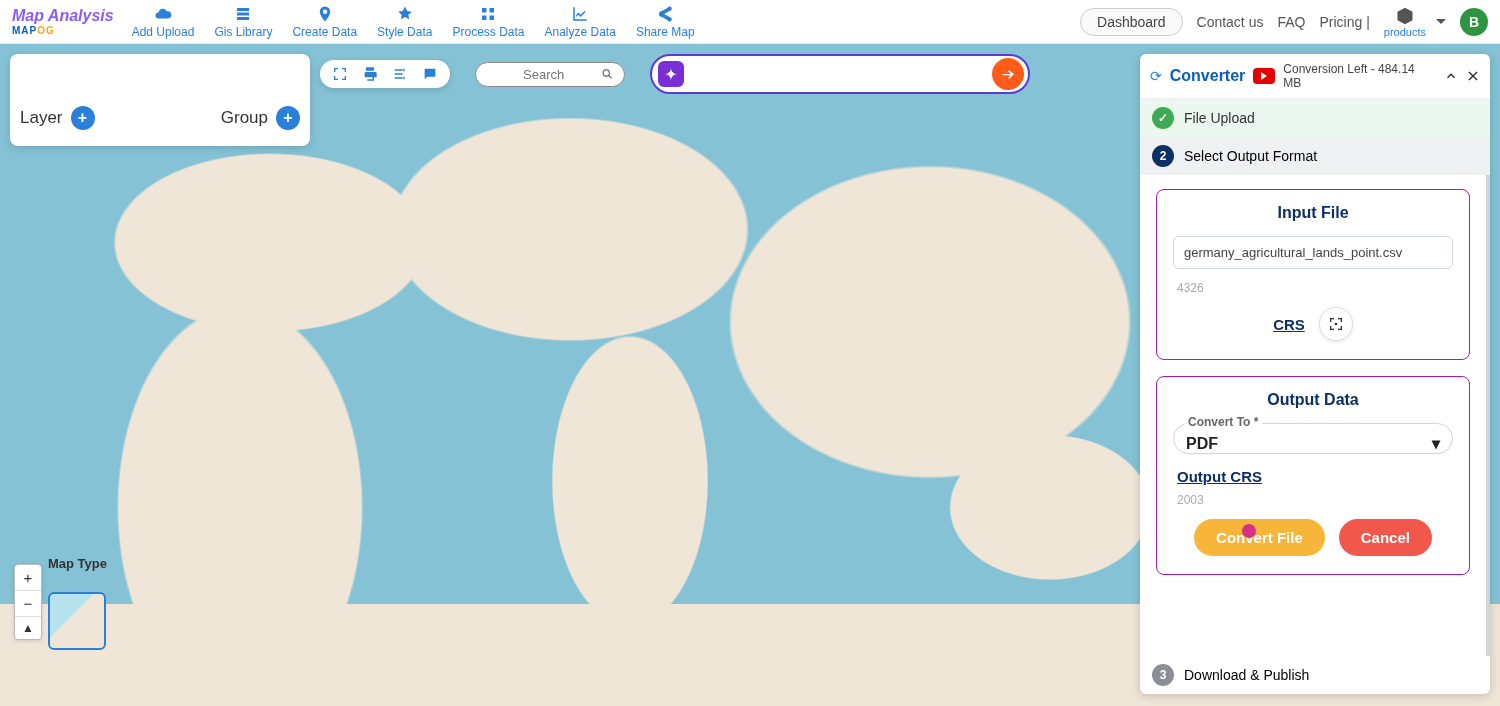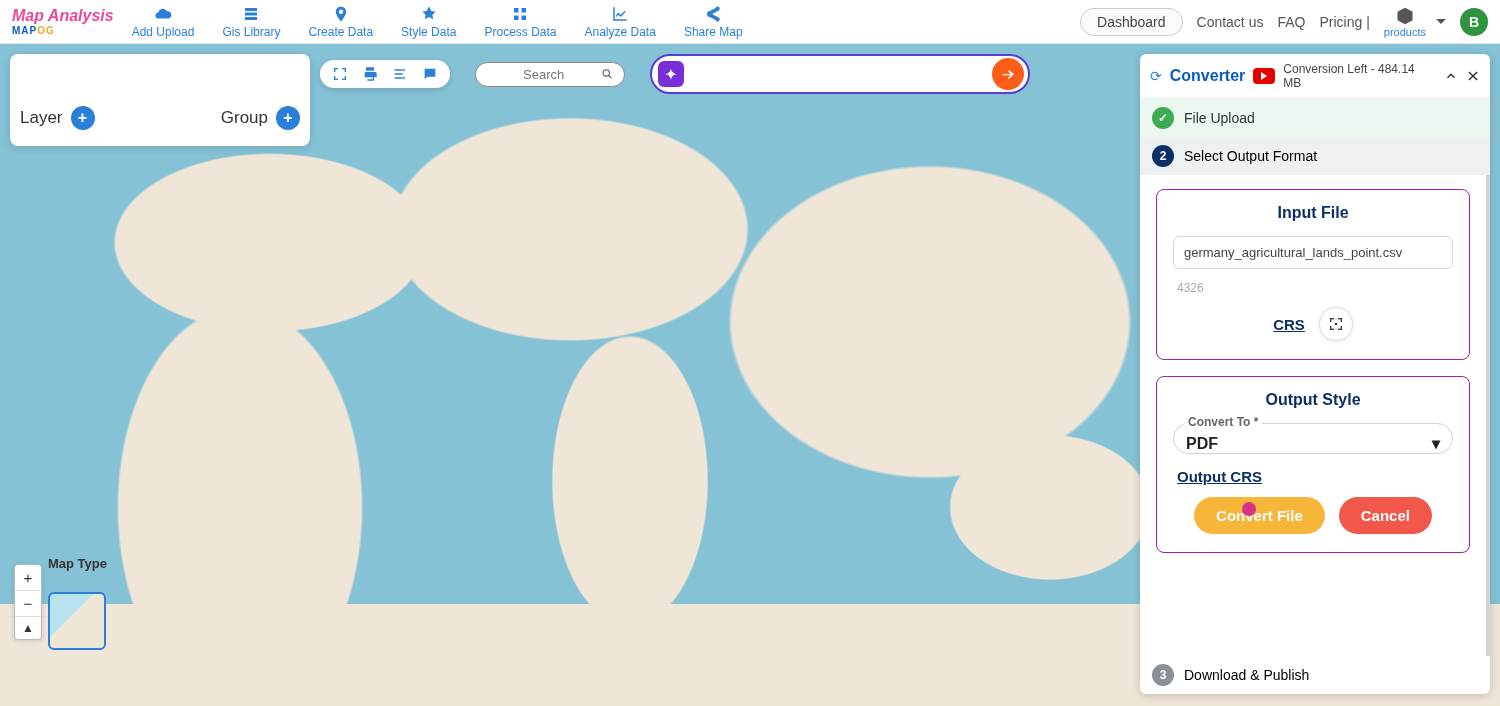--- a/index.html
+++ b/index.html
@@ -1,25 +1,25 @@
 <!DOCTYPE html>
 <html><head>
 <meta charset="utf-8">
 <style>
   * { box-sizing: border-box; margin: 0; padding: 0; font-family: Arial, Helvetica, sans-serif; }
   body { width:1500px; height:706px; overflow:hidden; background:#85c2d6; position:relative; }
 
   
   .topnav { position:absolute; top:0; left:0; right:0; height:44px; background:#fff; display:flex; align-items:center; padding:0 12px; border-bottom:1px solid #e6e6e6; }
   .brand { display:flex; flex-direction:column; margin-right:18px; }
-  .brand-title { color:#ec4899; font-weight:700; font-size:16px; font-style:italic; }
+  .brand-title { color:#8b5cf6; font-weight:700; font-size:16px; font-style:italic; }
   .brand-sub { font-size:10px; font-weight:900; letter-spacing:1px; }
   .brand-sub .y { color:#f5a623; }
   .brand-sub .b { color:#0b5dbc; }
-  .nav-items { display:flex; gap:28px; }
+  .nav-items { display:flex; gap:20px; }
   .nav-item { display:flex; flex-direction:column; align-items:center; color:#2a7fd9; font-size:12px; cursor:pointer; }
   .nav-item svg { width:18px; height:18px; fill:#2a7fd9; margin-bottom:2px; }
   .nav-right { margin-left:auto; display:flex; align-items:center; gap:14px; }
   .dash-btn { border:1px solid #ccc; border-radius:18px; padding:5px 16px; font-size:14px; color:#444; background:#fafafa; }
   .link { color:#555; font-size:14px; cursor:pointer; }
   .products { display:flex; flex-direction:column; align-items:center; font-size:11px; color:#2a7fd9; }
   .products svg { width:20px; height:20px; fill:#555; }
   .avatar { width:28px; height:28px; border-radius:50%; background:#2e943f; color:#fff; display:flex; align-items:center; justify-content:center; font-weight:700; font-size:14px; }
   .caret { border:5px solid transparent; border-top-color:#555; margin-top:5px; margin-left:-4px; }
 
@@ -289,29 +289,30 @@
         <span class="crs-icon">
           <svg width="16" height="16" viewBox="0 0 24 24">
               <path d="M3 3h6v2H5v4H3zm12 0h6v6h-2V5h-4zM3 15h2v4h4v2H3zm16 0h2v6h-6v-2h4z" fill="#333"></path>
               <circle cx="12" cy="12" r="2" fill="#333"></circle>
             </svg>
         </span>
       </div>
     </div>
 
     <div class="card">
-      <h4>Output Style</h4>
+      <h4>Output Data</h4>
       <div class="sel-wrap">
         <span class="sel-label">Convert To *</span>
         <div class="sel-val">
           <span>PDF</span>
           <span>▾</span>
         </div>
       </div>
       <span class="outcrs">Output CRS</span>
+      <div class="muted">2003</div>
       <div class="btn-row">
         <button class="btn convert">
           <span>Convert File</span>
           <span class="cursor-dot"></span>
         </button>
         <button class="btn cancel">Cancel</button>
       </div>
     </div>
   </div>
 

